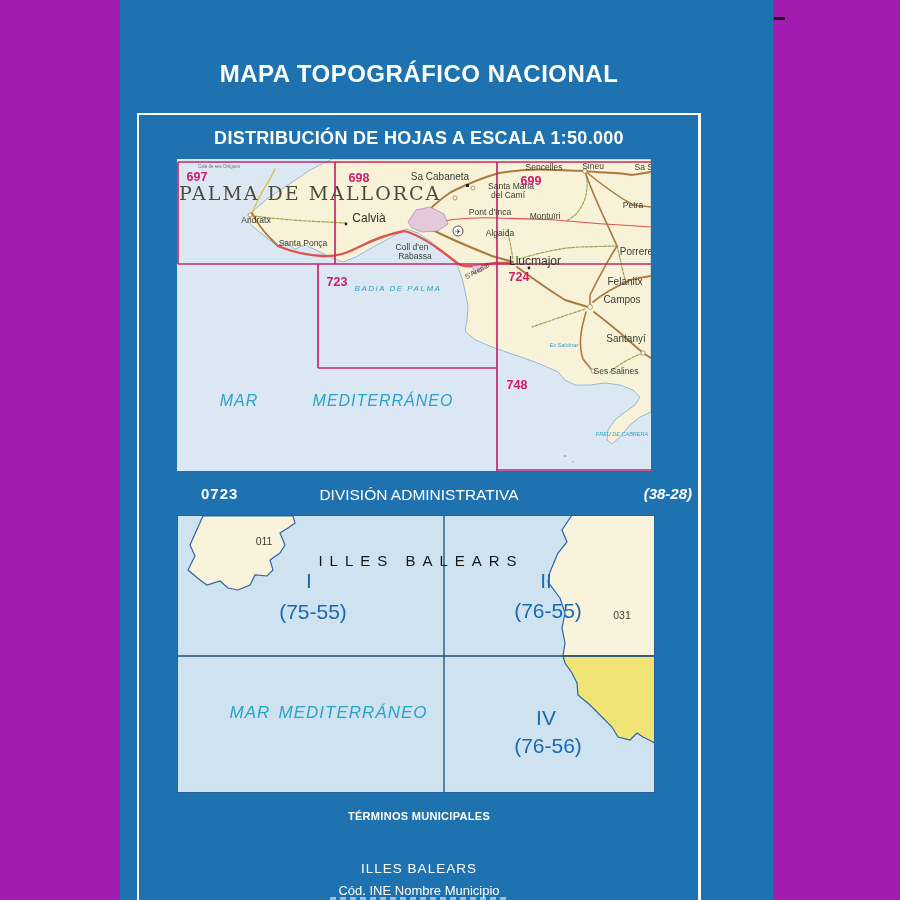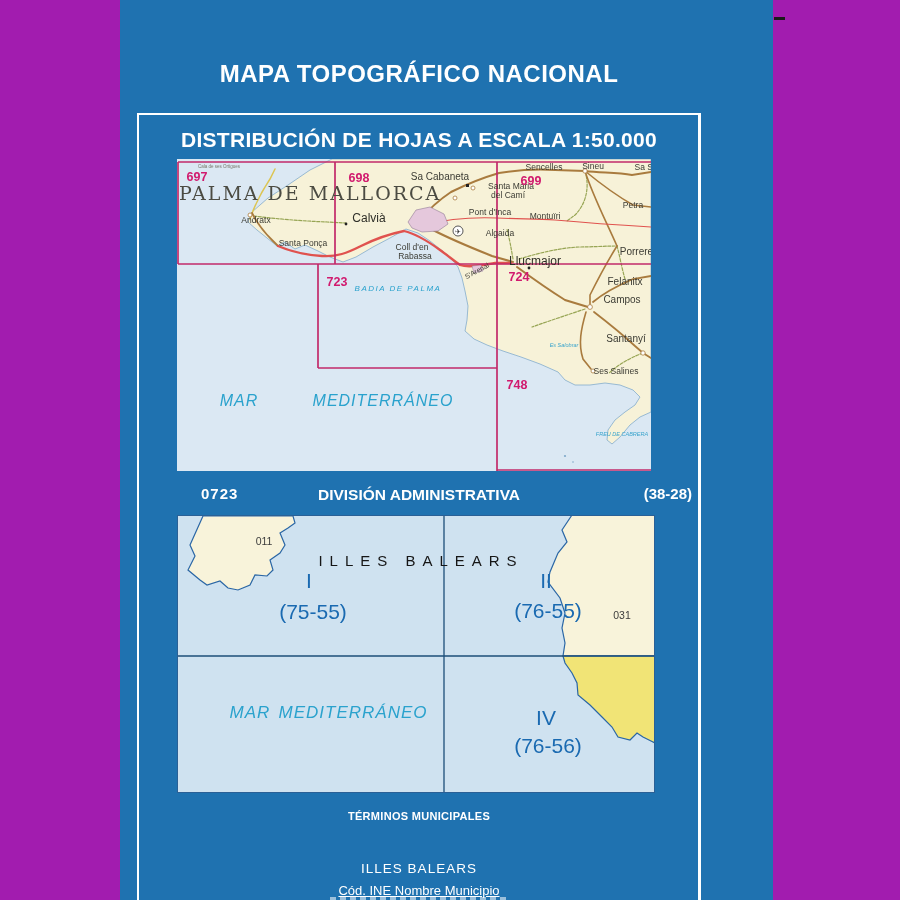--- a/index.html
+++ b/index.html
@@ -5,27 +5,27 @@
   html,body{margin:0;padding:0;}
   .page{position:relative;width:900px;height:900px;background:#a21caf;overflow:hidden;
         font-family:"Liberation Sans",sans-serif;padding-left:44px;}
   .blue-panel{position:absolute;left:120px;top:0;width:653px;height:900px;background:#1f72b0;}
   .crop-dash{position:absolute;left:774px;top:17px;width:11px;height:3px;background:#1a1a1a;}
   .frame-top{position:absolute;left:137px;top:113px;width:564px;height:2px;background:#fff;}
   .frame-left{position:absolute;left:137px;top:113px;width:2px;height:787px;background:#fff;}
   .frame-right{position:absolute;left:698px;top:113px;width:3px;height:787px;background:#fff;}
   .hdr{position:absolute;left:137px;width:564px;text-align:center;color:#fff;}
   .main-title{top:60px;font-size:24px;font-weight:bold;letter-spacing:.5px;}
-  .subtitle{top:128px;font-size:21px;font-weight:bold;letter-spacing:.3px;}
+  .subtitle{top:128px;font-size:18px;font-weight:bold;letter-spacing:.3px;}
   .sheet-code{position:absolute;left:174px;top:485px;color:#fff;font-size:15px;font-weight:bold;letter-spacing:1px;margin-left:27px;}
-  .sheet-title{top:486px;font-size:15.5px;font-weight:bold;}
-  .sheet-grid{position:absolute;right:252px;top:485px;color:#fff;font-size:15px;font-weight:bold;}
+  .sheet-title{top:486px;font-size:15.5px;font-weight:normal;}
+  .sheet-grid{position:absolute;right:252px;top:485px;color:#fff;font-size:15px;font-weight:bold;font-style:italic;}
   .terminos{top:810px;font-size:11px;font-weight:bold;letter-spacing:.3px;}
   .foot-region{top:861px;font-size:13.5px;letter-spacing:1px;}
-  .foot-cols{top:883px;font-size:13px;text-decoration:underline;}
+  .foot-cols{top:883px;font-size:13px;}
   .cutoff-strip{position:absolute;left:330px;top:897px;width:180px;height:3px;
       background:repeating-linear-gradient(90deg,rgba(255,255,255,.55) 0 6px,transparent 6px 10px);}
   svg{position:absolute;display:block;}
   #topo-svg{left:177px;top:159px;}
   #div-svg{left:177px;top:515px;}
   
   text{text-anchor:middle;}
   .t-sheet{font:bold 12.5px "Liberation Sans",sans-serif;fill:#d11a6e;}
   .t-city{font:19px "DejaVu Serif",serif;fill:#4b4b42;letter-spacing:2px;text-anchor:start;}
   .t-town{font:8.5px "Liberation Sans",sans-serif;fill:#3b3b33;}

